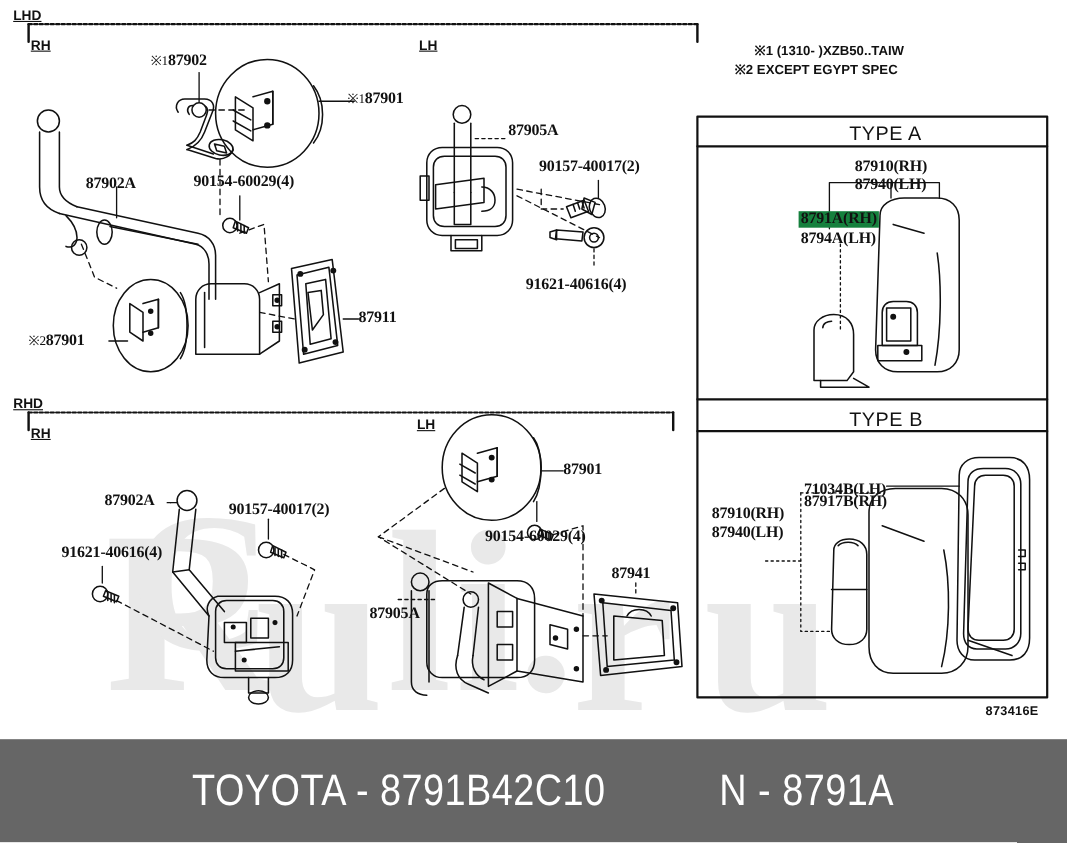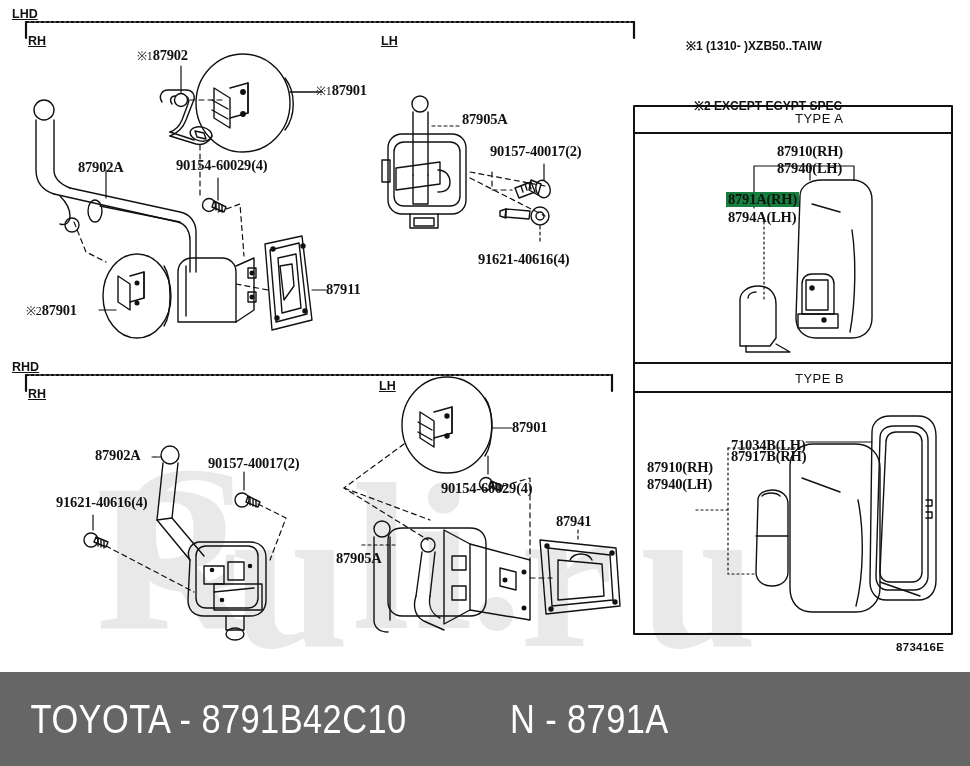--- a/index.html
+++ b/index.html
@@ -59,24 +59,23 @@
     text-decoration: underline;
   }
   .lbl.note {
     font-family: "Liberation Sans", sans-serif;
     font-size: 12px;
     font-weight: 700;
     color: #111;
   }
   .lbl.typehdr {
     font-family: "Liberation Sans", sans-serif;
-    font-size: 13px;
+    font-size: 18px;
     font-weight: 400;
     letter-spacing: 0.5px;
-    margin-left: 23px;
   }
   .lbl.diagcode {
     font-family: "Liberation Sans", sans-serif;
     font-size: 11.5px;
     font-weight: 700;
     letter-spacing: 0.3px;
   }
   .lbl.hl {
     background: #15803d;
     padding: 0 2px;
@@ -84,21 +83,21 @@
   .starmark { font-size: 12px; font-weight: 400; }
 
   
   #banner {
     position: absolute;
     left: 0; top: 672px;
     width: 970px; height: 94px;
     background: #666666;
     display: flex;
     align-items: center;
-    justify-content: flex-start;
+    justify-content: center;
     gap: 60px;
     z-index: 10;
   }
   #banner .btxt {
     color: #ffffff;
     font-family: "Liberation Sans Narrow", "Liberation Sans", sans-serif;
     font-size: 40px;
     font-weight: 400;
     letter-spacing: 0.5px;
     transform: scaleX(0.86);
@@ -420,21 +419,21 @@
 
   <div class="lbl side" style="left:12px; top:8px;">LHD</div>
   <div class="lbl hand" style="left:28px; top:35px;">RH</div>
   <div class="lbl hand" style="left:381px; top:35px;">LH</div>
 
   <div class="lbl side" style="left:12px; top:361px;">RHD</div>
   <div class="lbl hand" style="left:28px; top:388px;">RH</div>
   <div class="lbl hand" style="left:379px; top:380px;">LH</div>
 
   <div class="lbl note" style="left:686px; top:40px;">※1 (1310-      )XZB50..TAIW</div>
-  <div class="lbl note" style="left:694px; top:57px;margin-top:43px;">※2 EXCEPT EGYPT SPEC</div>
+  <div class="lbl note" style="left:668px; top:57px;">※2 EXCEPT EGYPT SPEC</div>
 
   <div class="lbl part" style="left:137px; top:48px;">
     <span class="starmark">※1</span><span>87902</span>
   </div>
 
   <div class="lbl part" style="left:316px; top:83px;">
     <span class="starmark">※1</span><span>87901</span>
   </div>
 
   <div class="lbl part" style="left:78px; top:160px;">87902A</div>

